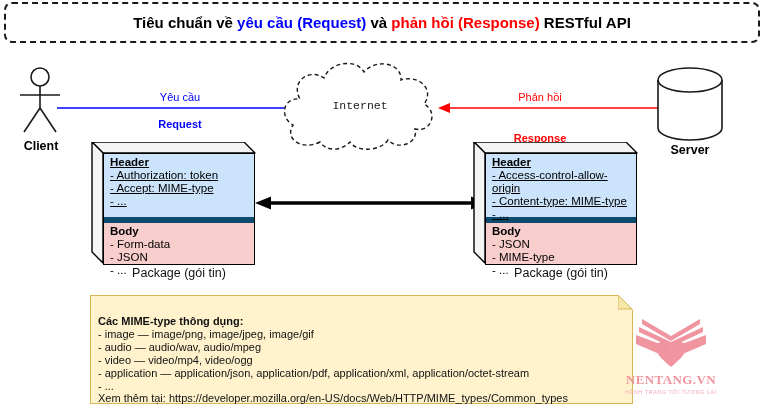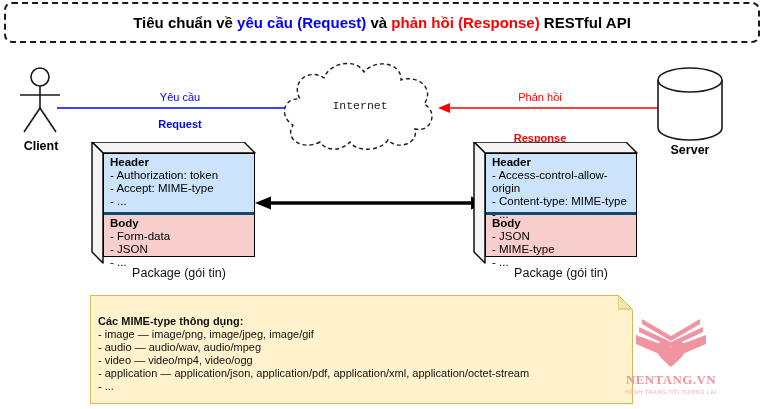--- a/index.html
+++ b/index.html
@@ -27,21 +27,21 @@
   .arrow-label{font-size:11px;text-align:center;white-space:nowrap;}
   .blue{color:var(--request-blue);}
   .red{color:var(--response-red);}
   .bold{font-weight:bold;}
 
   .internet-label{font-size:11.5px;color:#222;text-align:center;font-family:Liberation Mono, monospace;}
 
   
   .pkg-front{border:1.4px solid #000;}
   .pkg-section{padding:2px 6px 0 6px;font-size:11.5px;line-height:13px;}
-  .pkg-header{height:61px;background:var(--header-fill);border-bottom:3px solid #0c4a6e;}
+  .pkg-header{height:69px;background:var(--header-fill);border-bottom:6px solid #0c4a6e;text-decoration:underline;}
   .pkg-body{height:41px;background:var(--body-fill);}
   .pkg-sec-title{font-weight:bold;}
   .pkg-caption{font-size:12.5px;text-align:center;color:#111;}
   .face{fill:#f4f4f4;stroke:#000;stroke-width:1.4;stroke-linejoin:round;}
 
   
   .note{left:90px;top:295px;width:543px;height:109px;background:var(--note-fill);
         border:1px solid var(--note-border);padding:19px 7px;font-size:11px;line-height:12.9px;color:#111;}
   .note-heading{font-weight:bold;}
   .note-line{white-space:nowrap;}
@@ -167,20 +167,21 @@
     <svg class="abs" style="top:-1px;right:-1px;" width="15" height="15">
       <path d="M0 0 L15 0 L15 15 Z" fill="#ffffff"></path>
       <path d="M0 0 L14 14 L0 14 Z" fill="#f7e6a9" stroke="#d6b656" stroke-width="1"></path>
     </svg>
     <div class="note-heading">Các MIME-type thông dụng:</div>
     <div class="note-line">- image — image/png, image/jpeg, image/gif</div>
     <div class="note-line">- audio — audio/wav, audio/mpeg</div>
     <div class="note-line">- video — video/mp4, video/ogg</div>
     <div class="note-line">- application — application/json, application/pdf, application/xml, application/octet-stream</div>
     <div class="note-line">- ...</div>
+    <div class="note-line">Xem thêm tại: https://developer.mozilla.org/en-US/docs/Web/HTTP/MIME_types/Common_types</div>
   </div>
 
   <div class="abs logo">
     <svg width="74" height="52" viewBox="0 0 74 52">
       <path class="pink" d="M37 20 L8 3 L8 8 L37 25 Z"></path>
       <path class="pink" d="M37 26 L5 11 L5 16 L37 31 Z"></path>
       <path class="pink" d="M37 32 L2 19 L2 28 L37 43 Z"></path>
       <path class="pink" d="M37 20 L66 3 L66 8 L37 25 Z"></path>
       <path class="pink" d="M37 26 L69 11 L69 16 L37 31 Z"></path>
       <path class="pink" d="M37 32 L72 19 L72 28 L37 43 Z"></path>

